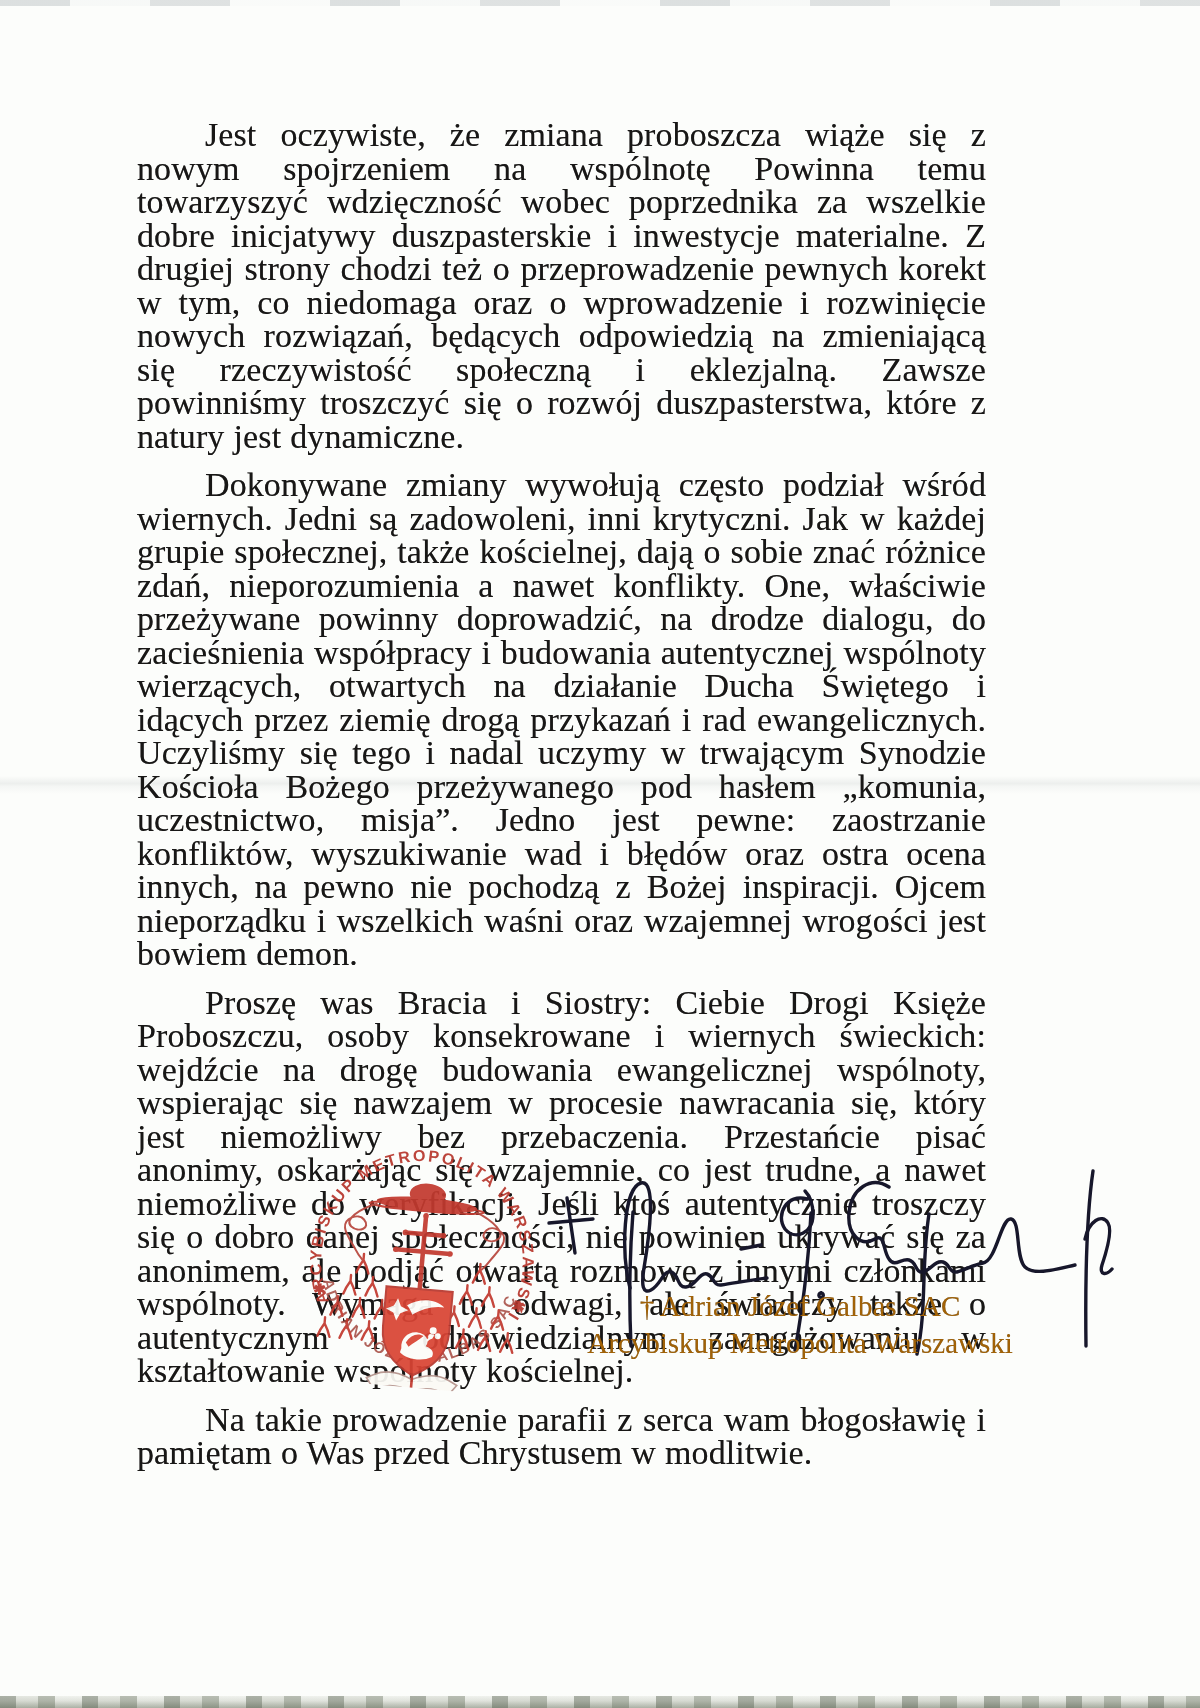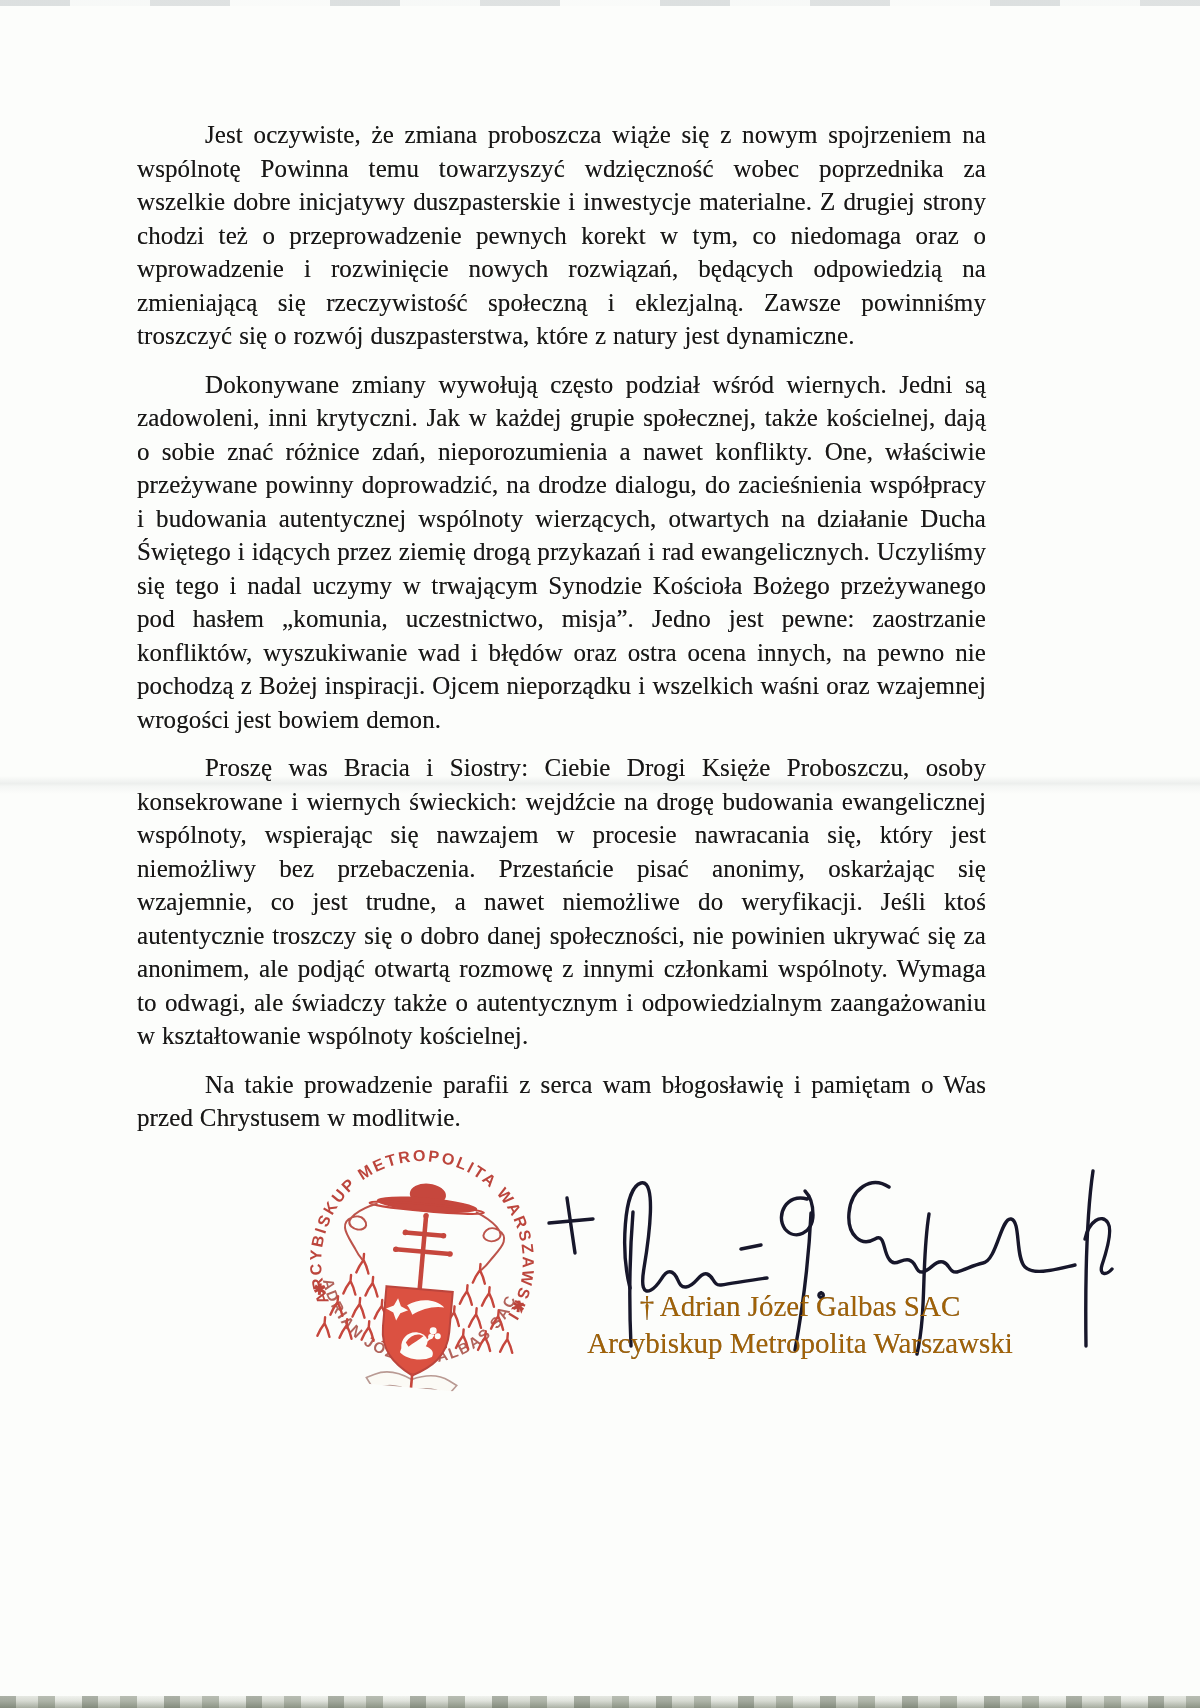--- a/index.html
+++ b/index.html
@@ -24,21 +24,21 @@
         rgba(104,114,94,.46) 38px 55px, rgba(168,175,158,.14) 55px 82px),
       linear-gradient(to top, rgba(105,115,96,.55), rgba(150,158,140,.18) 60%, rgba(0,0,0,0));
   }
   .crease{
     position:absolute;left:0;top:776px;width:1200px;height:18px;
     background:linear-gradient(to bottom, rgba(0,0,0,0),
       rgba(192,198,198,.26) 42%, rgba(214,218,218,.20) 58%, rgba(0,0,0,0));
   }
   .letter-body{
     position:absolute;left:137px;top:118px;width:849px;
-    color:#181716;font-size:25px;line-height:33.5px;text-align:justify;
+    color:#181716;font-size:34px;line-height:33.5px;text-align:justify;
     letter-spacing:.1px;word-spacing:.5px;
     text-shadow:0 0 .5px rgba(25,25,25,.55);
   }
   .letter-body p{margin:0 0 15px 0;text-indent:68px;}
   .seal{
     position:absolute;left:296px;top:1136px;width:252px;height:252px;
     transform:rotate(5deg);opacity:.93;
   }
   .seal text{font-family:"Liberation Sans", sans-serif;font-weight:bold;}
   .signature-svg{

